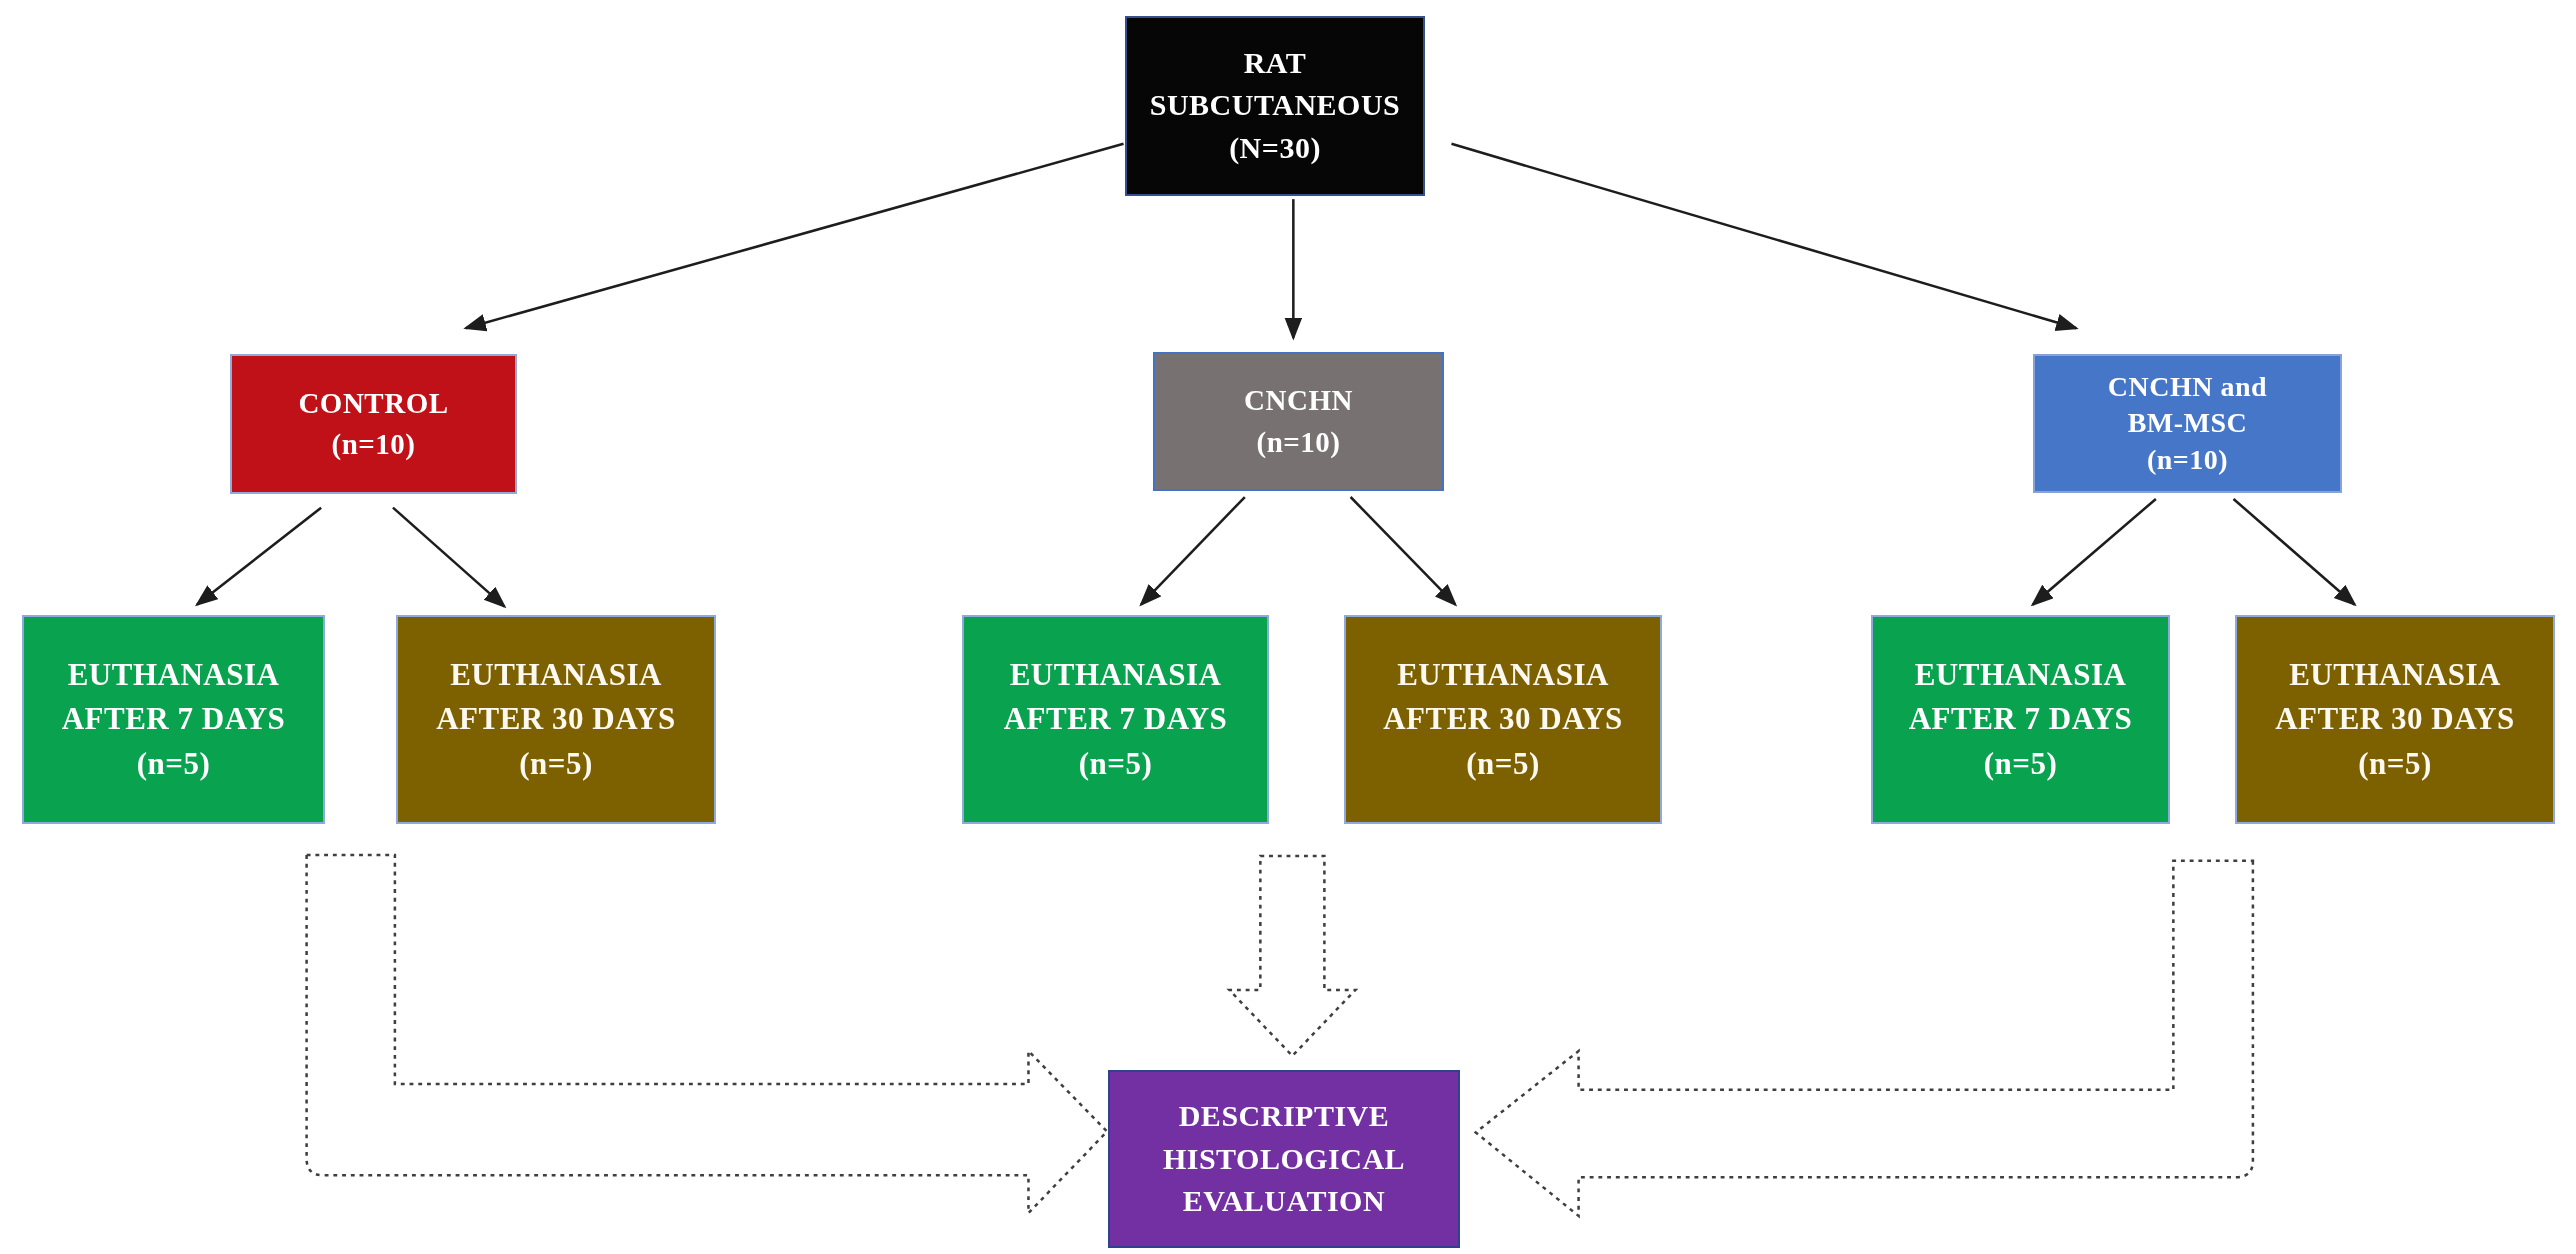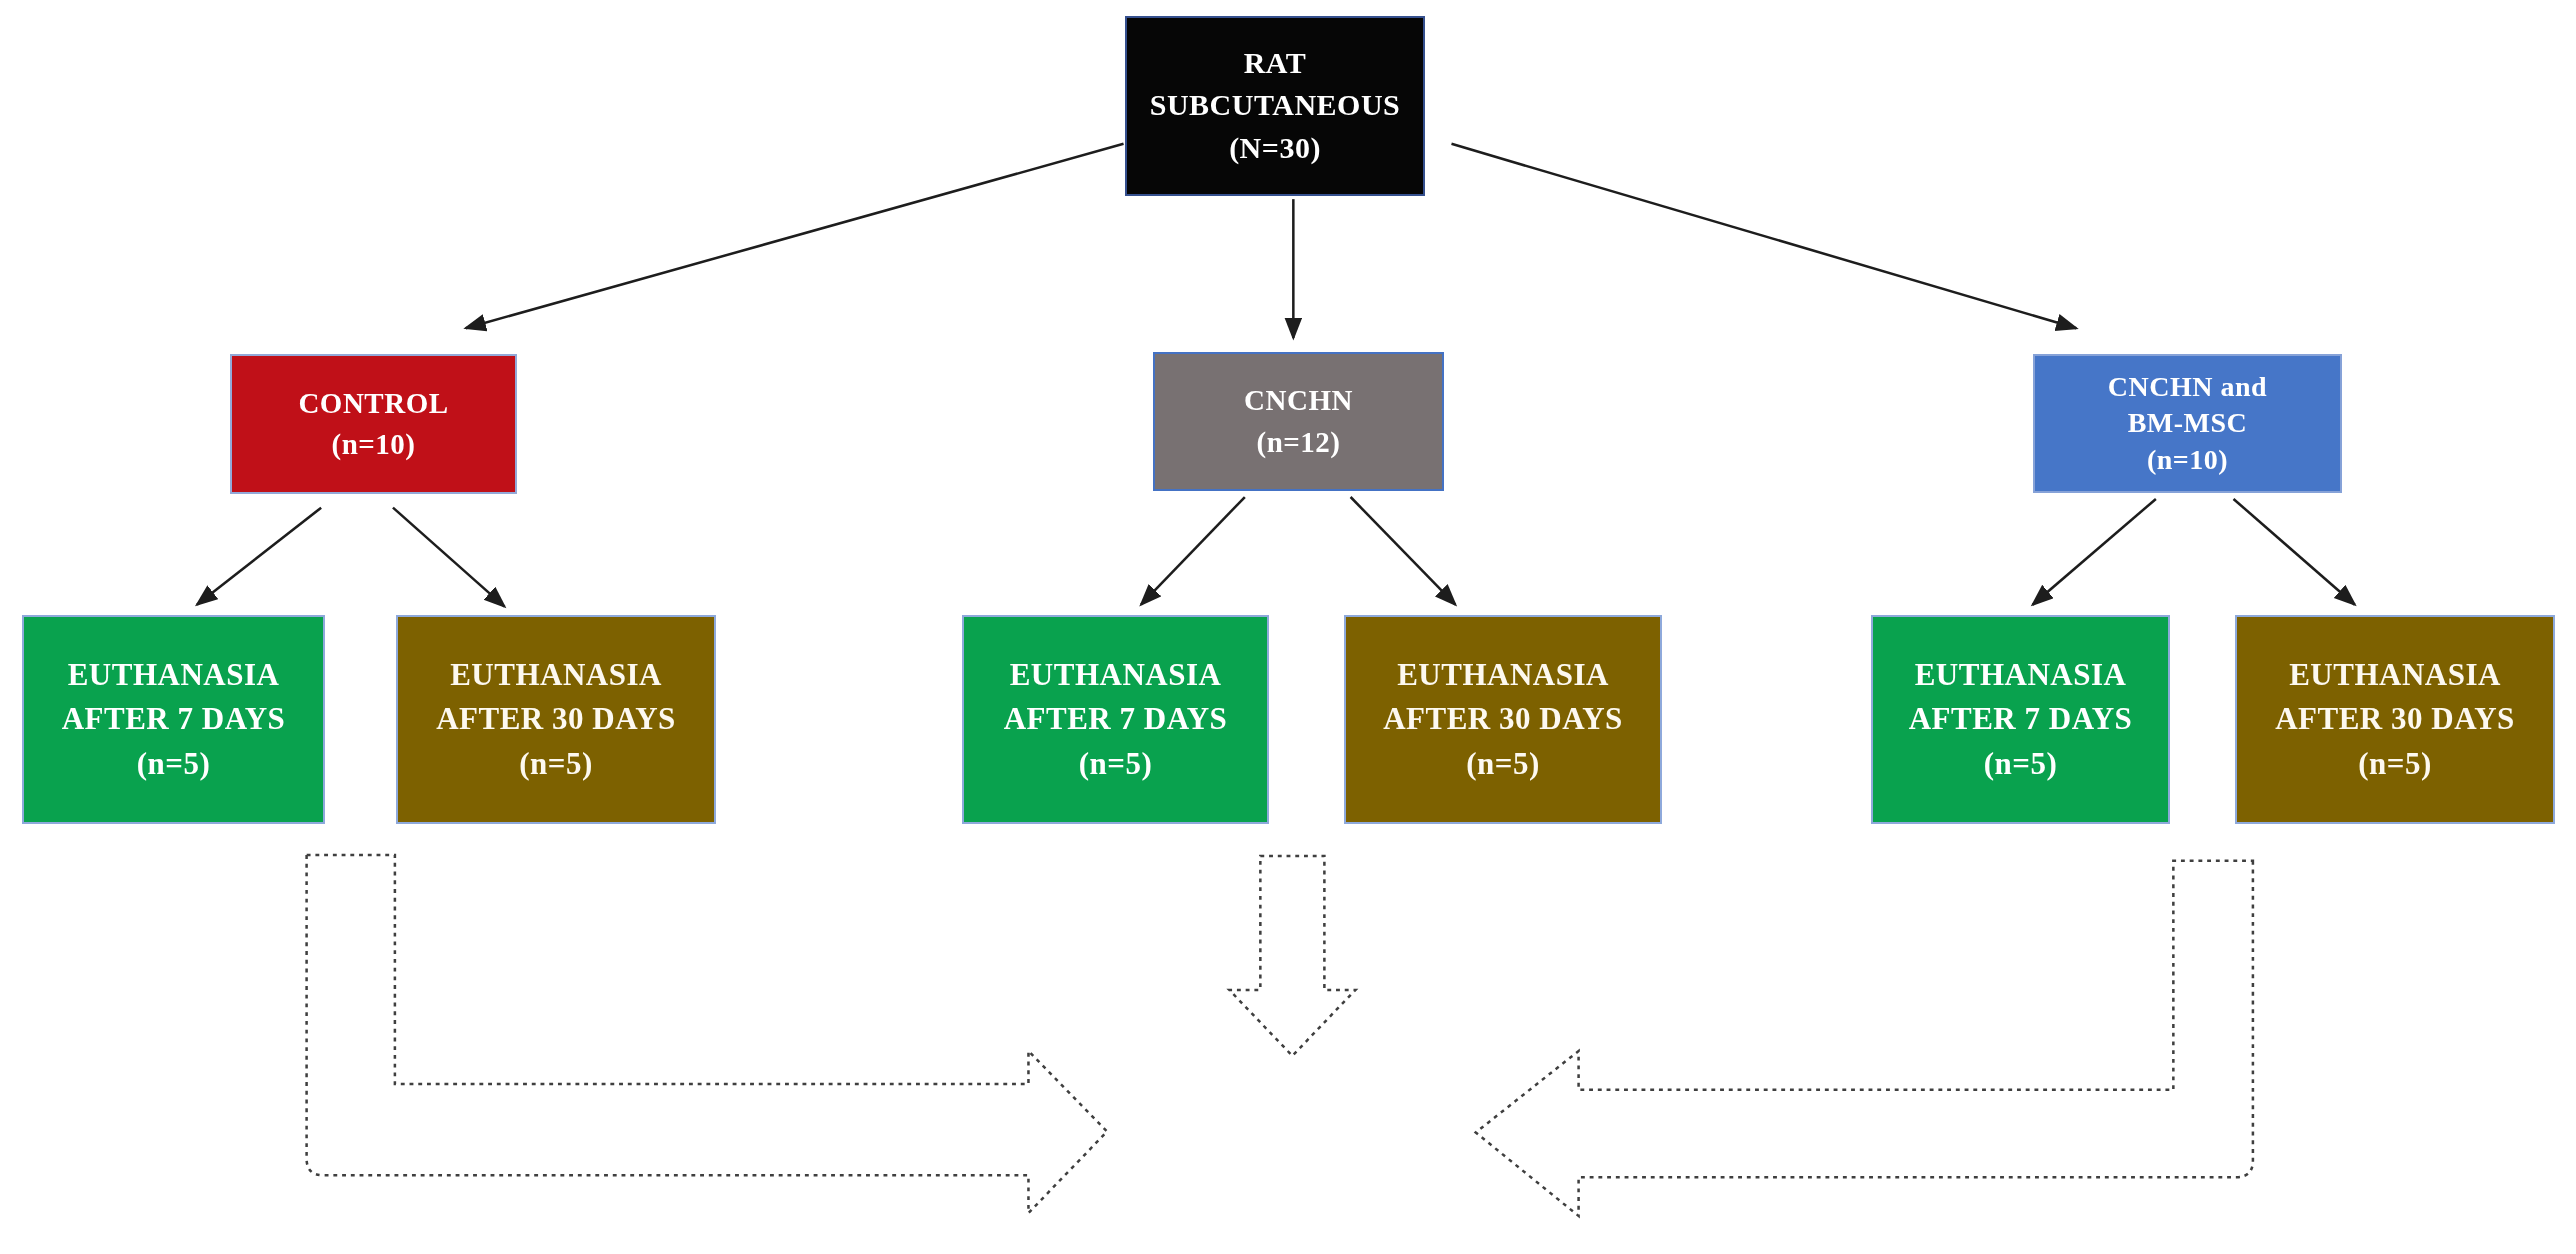--- a/index.html
+++ b/index.html
@@ -94,21 +94,21 @@
 (N=30)</span>
   </div>
 
   <div class="node lvl2" style="left: 230px; top: 354px; width: 287px; height: 140px; background-color: rgb(192, 16, 24); border-color: rgb(147, 169, 216);">
     <span class="node-text" style="color: #ffffff;">CONTROL
 (n=10)</span>
   </div>
 
   <div class="node lvl2" style="left: 1153px; top: 352px; width: 291px; height: 139px; background-color: rgb(120, 113, 114); border-color: rgb(68, 114, 196);">
     <span class="node-text" style="color: rgb(255, 255, 255);">CNCHN
-(n=12)</span>
+(n=10)</span>
   </div>
 
   <div class="node lvl2" style="left: 2033px; top: 354px; width: 309px; height: 139px; background-color: rgb(70, 118, 200); border-color: rgb(134, 162, 216);">
     <span class="node-text" style="line-height: 1.3; font-size: 28px; color: rgb(255, 255, 255);">CNCHN and
 BM-MSC
 (n=10)</span>
   </div>
 
   <div class="node lvl3" style="left: 22px; top: 615px; width: 303px; height: 209px; background-color: rgb(9, 162, 78); border-color: rgb(142, 169, 219);">
     <span class="node-text" style="color: rgb(255, 255, 255);">EUTHANASIA
@@ -139,15 +139,20 @@
 AFTER 7 DAYS
 (n=5)</span>
   </div>
 
   <div class="node lvl3" style="left: 2235px; top: 615px; width: 320px; height: 209px; background-color: rgb(125, 97, 0); border-color: rgb(142, 169, 219);">
     <span class="node-text" style="color: rgb(253, 249, 240);">EUTHANASIA
 AFTER 30 DAYS
 (n=5)</span>
   </div>
 
+  <div class="node lvl4" style="left: 1108px; top: 1070px; width: 352px; height: 178px; background-color: rgb(114, 48, 162); border-color: rgb(49, 65, 140);">
+    <span class="node-text" style="color: rgb(255, 255, 255);">DESCRIPTIVE
+HISTOLOGICAL
+EVALUATION</span>
+  </div>
 
 </div>
 
 
 </body></html>

